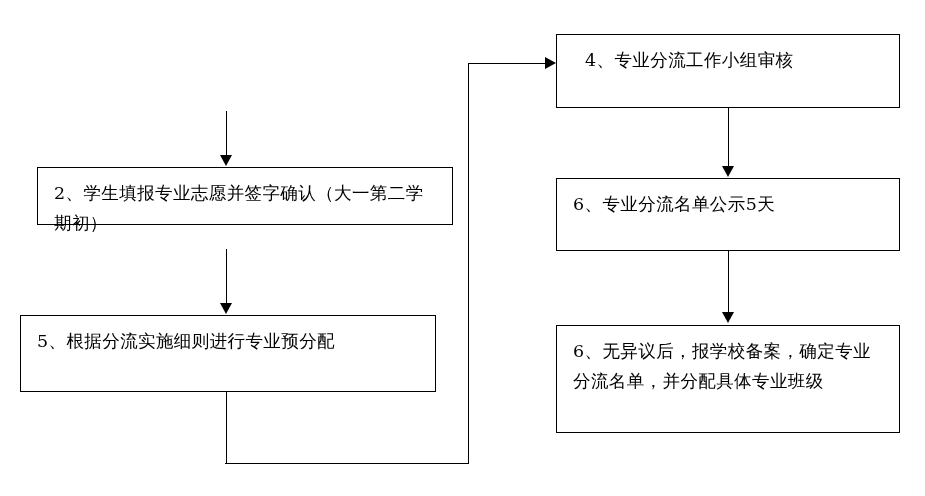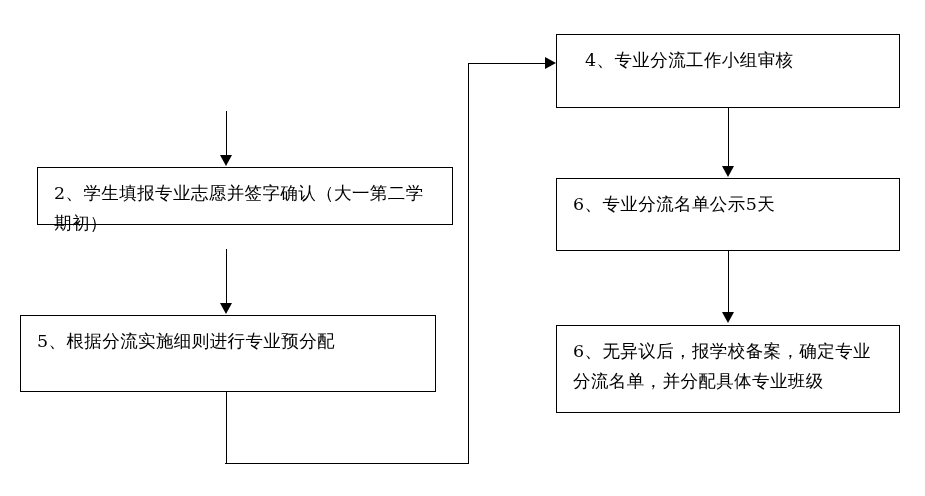--- a/index.html
+++ b/index.html
@@ -79,21 +79,21 @@
   </div>
 
   <div class="node" style="left:556px; top:34px; width:344px; height:74px;padding-left:28px;">
     <span class="node-label">4、专业分流工作小组审核</span>
   </div>
 
   <div class="node" style="left:556px; top:178px; width:344px; height:73px;">
     <span class="node-label">6、专业分流名单公示5天</span>
   </div>
 
-  <div class="node" style="left:556px; top:325px; width:344px; height:88px;">
+  <div class="node" style="left:556px; top:325px; width:344px; height:108px;">
     <span class="node-label">6、无异议后，报学校备案，确定专业分流名单，并分配具体专业班级</span>
   </div>
 
   <div class="conn">
     <div class="vline" style="left:226px; top:111px; height:45px;"></div>
     <div class="arrow-down" style="left:219.5px; top:155px;"></div>
   </div>
 
   <div class="conn">
     <div class="vline" style="left:226px; top:249px; height:55px;"></div>

